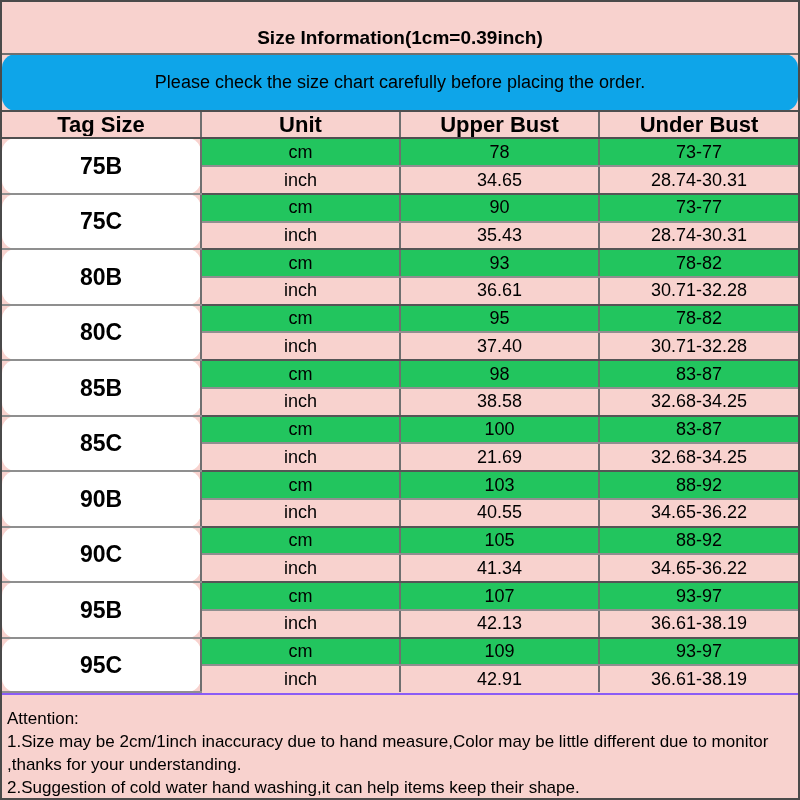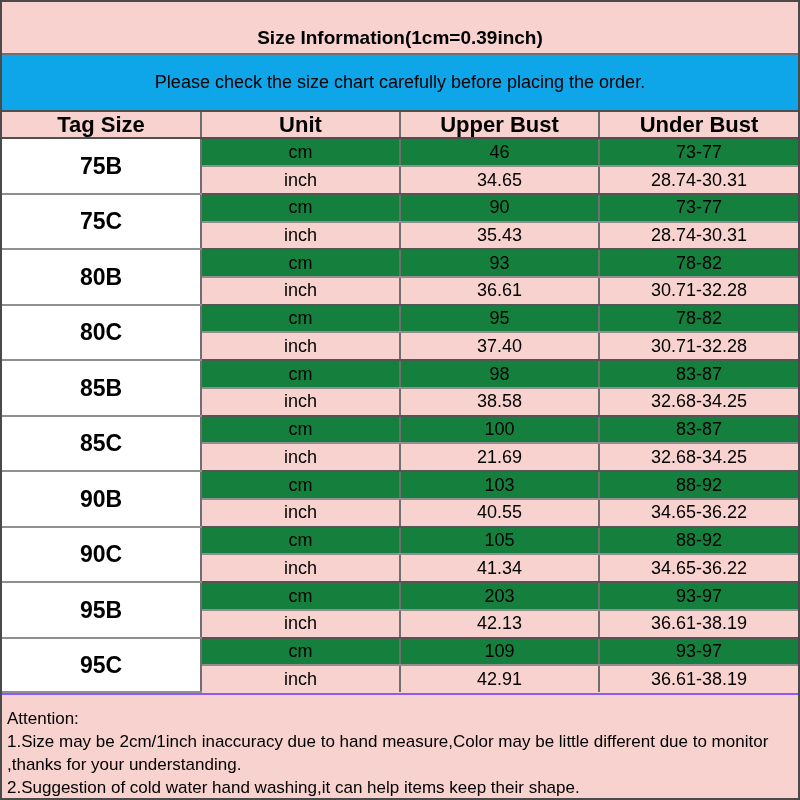--- a/index.html
+++ b/index.html
@@ -24,21 +24,21 @@
     padding: 0;
     text-align: center;
     vertical-align: middle;
     border-left: 2px solid #6f6f6f;
     border-right: 2px solid #6f6f6f;
     font-size: 18px;
     line-height: 1.15;
     overflow: hidden;
     white-space: nowrap;
   }
-  .edge-l { border-left: 0 !important; }
+  .edge-l { border-left: 0 !important; border-radius: 14px; }
   .edge-r { border-right: 0 !important; }
   .title-cell {
     height: 52px;
     background: #f8d2ce;
     font-weight: bold;
     font-size: 19px;
     vertical-align: bottom;
     padding-bottom: 4px;
     border-bottom: 2px solid #6f6f6f;
   }
@@ -48,21 +48,21 @@
     font-size: 18px;
     border-bottom: 2px solid #4f4f4f;
   }
   .head-row th {
     height: 27px;
     background: #f8d2ce;
     font-weight: bold;
     font-size: 22px;
     border-bottom: 2px solid #4f4f4f;
   }
-  .cm-row td { background: #15803d; border-bottom: 2px solid #8f8f8f; }
+  .cm-row td { background: #22c55e; border-bottom: 2px solid #8f8f8f; }
   .inch-row td { background: #f8d2ce; border-bottom: 2px solid #555555; border-radius: 11px; }
   .tag-cell {
     background: #ffffff !important;
     font-weight: bold;
     font-size: 23px;
     border-bottom: 2px solid #555555;
   }
   tbody tr:last-child td { border-bottom: 0; }
   .footer {
     flex: 1;
@@ -98,21 +98,21 @@
         <th class="edge-l">Tag Size</th>
         <th>Unit</th>
         <th>Upper Bust</th>
         <th class="edge-r">Under Bust</th>
       </tr>
     </thead>
     <tbody id="size-rows">
         <tr class="cm-row">
           <td class="tag-cell edge-l" rowspan="2">75B</td>
           <td>cm</td>
-          <td>46</td>
+          <td>78</td>
           <td class="edge-r">73-77</td>
         </tr>
         <tr class="inch-row">
           <td>inch</td>
           <td>34.65</td>
           <td class="edge-r">28.74-30.31</td>
         </tr>
         <tr class="cm-row">
           <td class="tag-cell edge-l" rowspan="2">75C</td>
           <td>cm</td>
@@ -186,21 +186,21 @@
           <td class="edge-r">88-92</td>
         </tr>
         <tr class="inch-row">
           <td>inch</td>
           <td>41.34</td>
           <td class="edge-r">34.65-36.22</td>
         </tr>
         <tr class="cm-row">
           <td class="tag-cell edge-l" rowspan="2">95B</td>
           <td>cm</td>
-          <td>203</td>
+          <td>107</td>
           <td class="edge-r">93-97</td>
         </tr>
         <tr class="inch-row">
           <td>inch</td>
           <td>42.13</td>
           <td class="edge-r">36.61-38.19</td>
         </tr>
         <tr class="cm-row">
           <td class="tag-cell edge-l" rowspan="2">95C</td>
           <td>cm</td>

